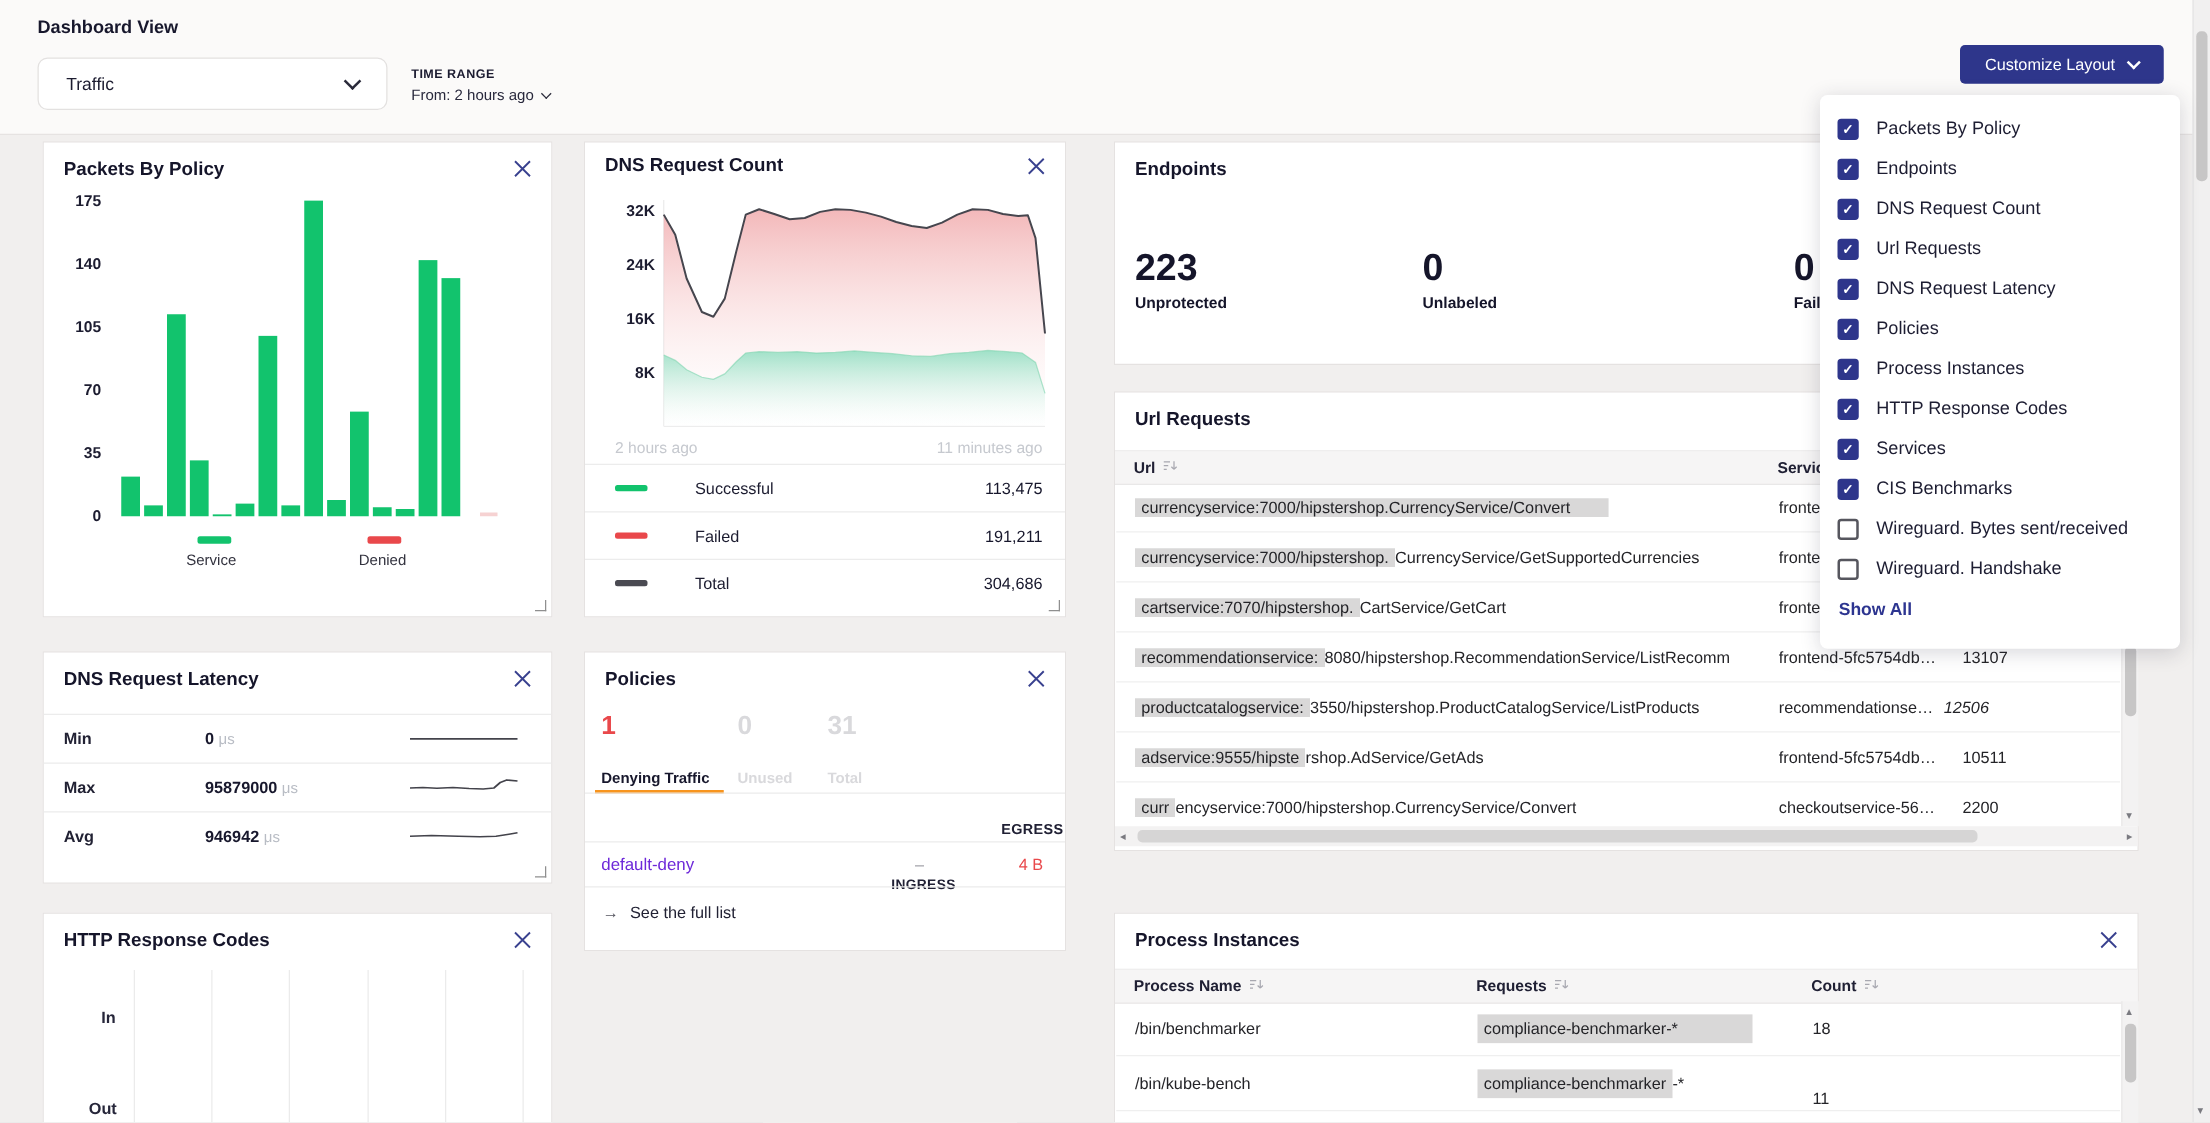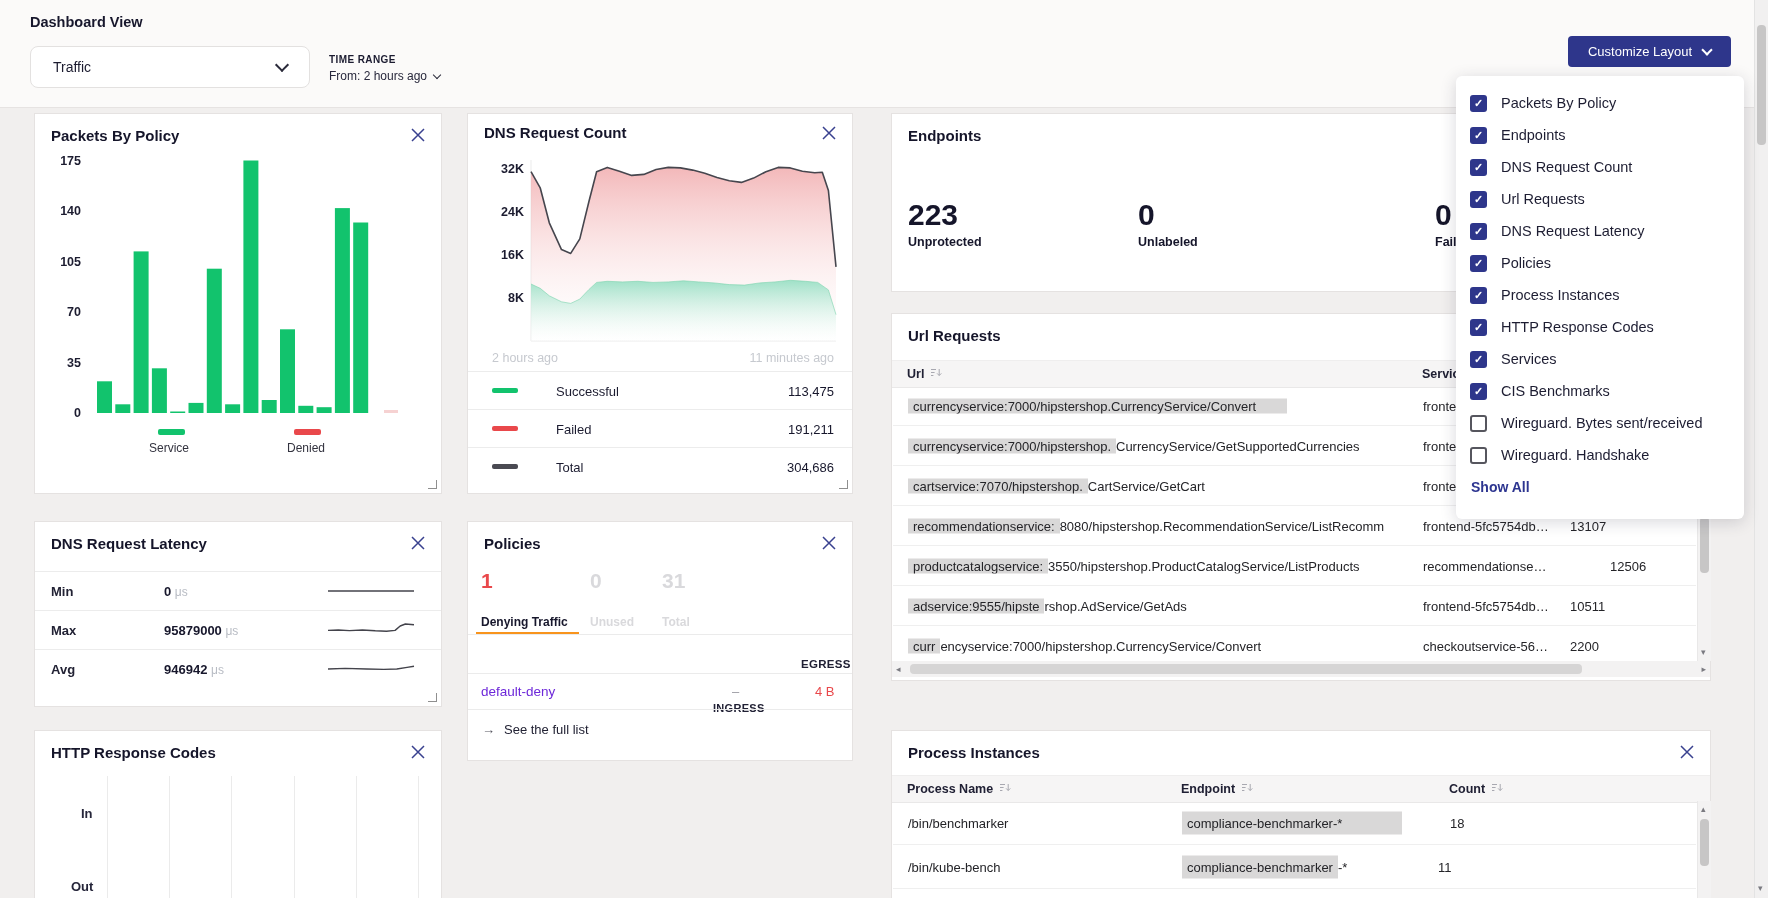--- a/index.html
+++ b/index.html
@@ -250,21 +250,21 @@
           <div class="cell" style="left: 677px;"></div>
         </div>
         <div class="trow" style="height: 39px;">
           <div class="cell url-cell" style="left: 15px;"><span class="chip">recommendationservice:</span>8080/hipstershop.RecommendationService/ListRecomm</div>
           <div class="cell" style="left: 530px;">frontend-5fc5754db…</div>
           <div class="cell" style="left: 677px;">13107</div>
         </div>
         <div class="trow" style="height: 39px;">
           <div class="cell url-cell" style="left: 15px;"><span class="chip">productcatalogservice:</span>3550/hipstershop.ProductCatalogService/ListProducts</div>
           <div class="cell" style="left: 530px;">recommendationse…</div>
-          <div class="cell" style="left: 717px;">12506</div>
+          <div class="cell" style="left: 662px; font-style: italic;">12506</div>
         </div>
         <div class="trow" style="height: 39px;">
           <div class="cell url-cell" style="left: 15px;"><span class="chip">adservice:9555/hipste</span>rshop.AdService/GetAds</div>
           <div class="cell" style="left: 530px;">frontend-5fc5754db…</div>
           <div class="cell" style="left: 677px;">10511</div>
         </div>
         <div class="trow" style="height: 39px;">
           <div class="cell url-cell" style="left: 15px;"><span class="chip">curr</span>encyservice:7000/hipstershop.CurrencyService/Convert</div>
           <div class="cell" style="left: 530px;">checkoutservice-56…</div>
           <div class="cell" style="left: 677px;">2200</div>
@@ -375,21 +375,21 @@
         </svg></span>
     <div class="thead" style="top:44px;width:818px;height:26px;">
       <div class="th" style="left:15px;">
           <span>Process Name</span>
           <span class="sort-slot"><svg width="12" height="11" viewBox="0 0 12 11">
               <path d="M1 2.5h5M1 5.5h3.6M1 8.5h2.4" stroke="#a8a8b0" fill="none"></path>
               <path d="M9.2 2v6.5M9.2 8.5l-2.1-2.1M9.2 8.5l2.1-2.1" stroke="#a8a8b0" fill="none"></path>
             </svg></span>
         </div>
       <div class="th" style="left:289px;">
-          <span>Endpoint</span>
+          <span>Requests</span>
           <span class="sort-slot"><svg width="12" height="11" viewBox="0 0 12 11">
               <path d="M1 2.5h5M1 5.5h3.6M1 8.5h2.4" stroke="#a8a8b0" fill="none"></path>
               <path d="M9.2 2v6.5M9.2 8.5l-2.1-2.1M9.2 8.5l2.1-2.1" stroke="#a8a8b0" fill="none"></path>
             </svg></span>
         </div>
       <div class="th" style="left:557px;">
           <span>Count</span>
           <span class="sort-slot"><svg width="12" height="11" viewBox="0 0 12 11">
               <path d="M1 2.5h5M1 5.5h3.6M1 8.5h2.4" stroke="#a8a8b0" fill="none"></path>
               <path d="M9.2 2v6.5M9.2 8.5l-2.1-2.1M9.2 8.5l2.1-2.1" stroke="#a8a8b0" fill="none"></path>
@@ -398,21 +398,21 @@
     </div>
     <div id="process-rows" style="position:absolute;left:1px;top:70px;width:803px;">
         <div class="trow" style="height: 43px;">
           <div class="cell" style="left: 15px;">/bin/benchmarker</div>
           <div class="cell" style="left: 289px;"><span class="chip" style="padding-right: 60px;">compliance-benchmarker-*</span></div>
           <div class="cell" style="left: 557px;">18</div>
         </div>
         <div class="trow" style="height: 43px;">
           <div class="cell" style="left: 15px;">/bin/kube-bench</div>
           <div class="cell" style="left: 289px;"><span class="chip">compliance-benchmarker</span>-*</div>
-          <div class="cell" style="left: 545px;">11</div>
+          <div class="cell" style="left: 557px; margin-top: 12px;">11</div>
         </div>
         <div class="trow" style="height: 43px;"></div>
       </div>
     <div class="sb v" style="left:805px;top:70px;width:13px;height:130px;">
       <span class="sb-arrow" style="left:3px;top:4px;">▴</span>
       <div class="thumb" style="left:2px;top:18px;width:9px;height:47px;"></div>
     </div>
   </div>
 
   <div class="menu" id="customize-menu">

